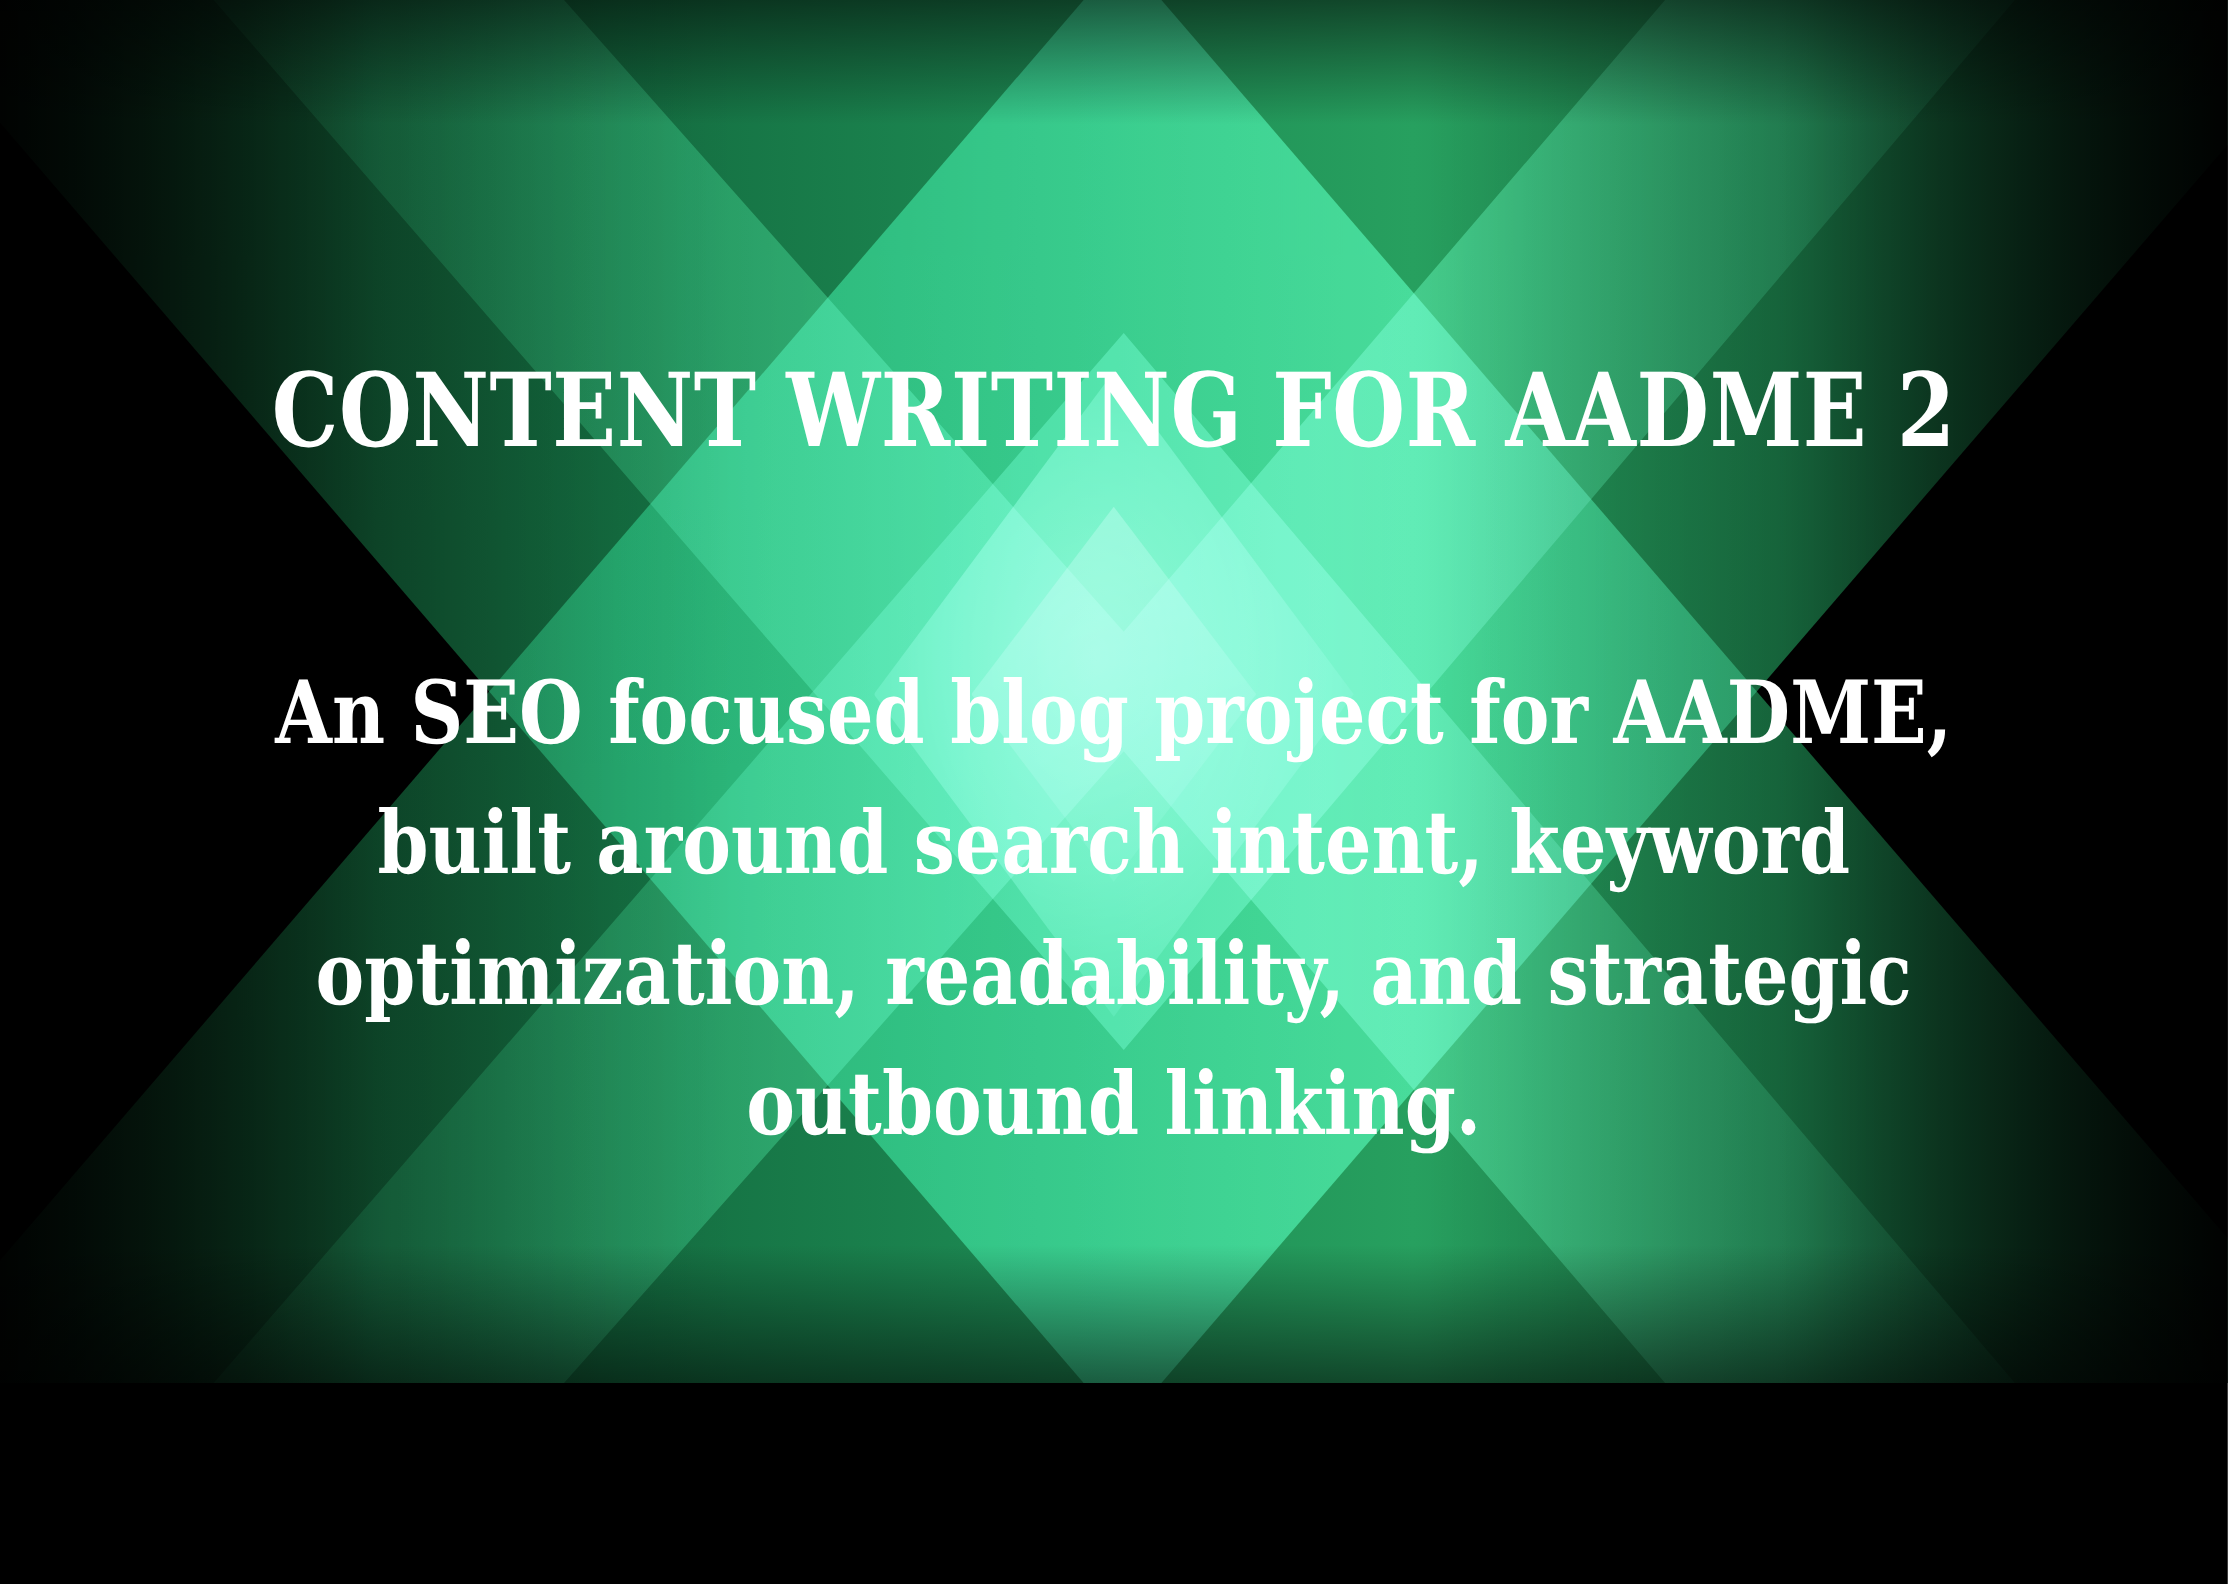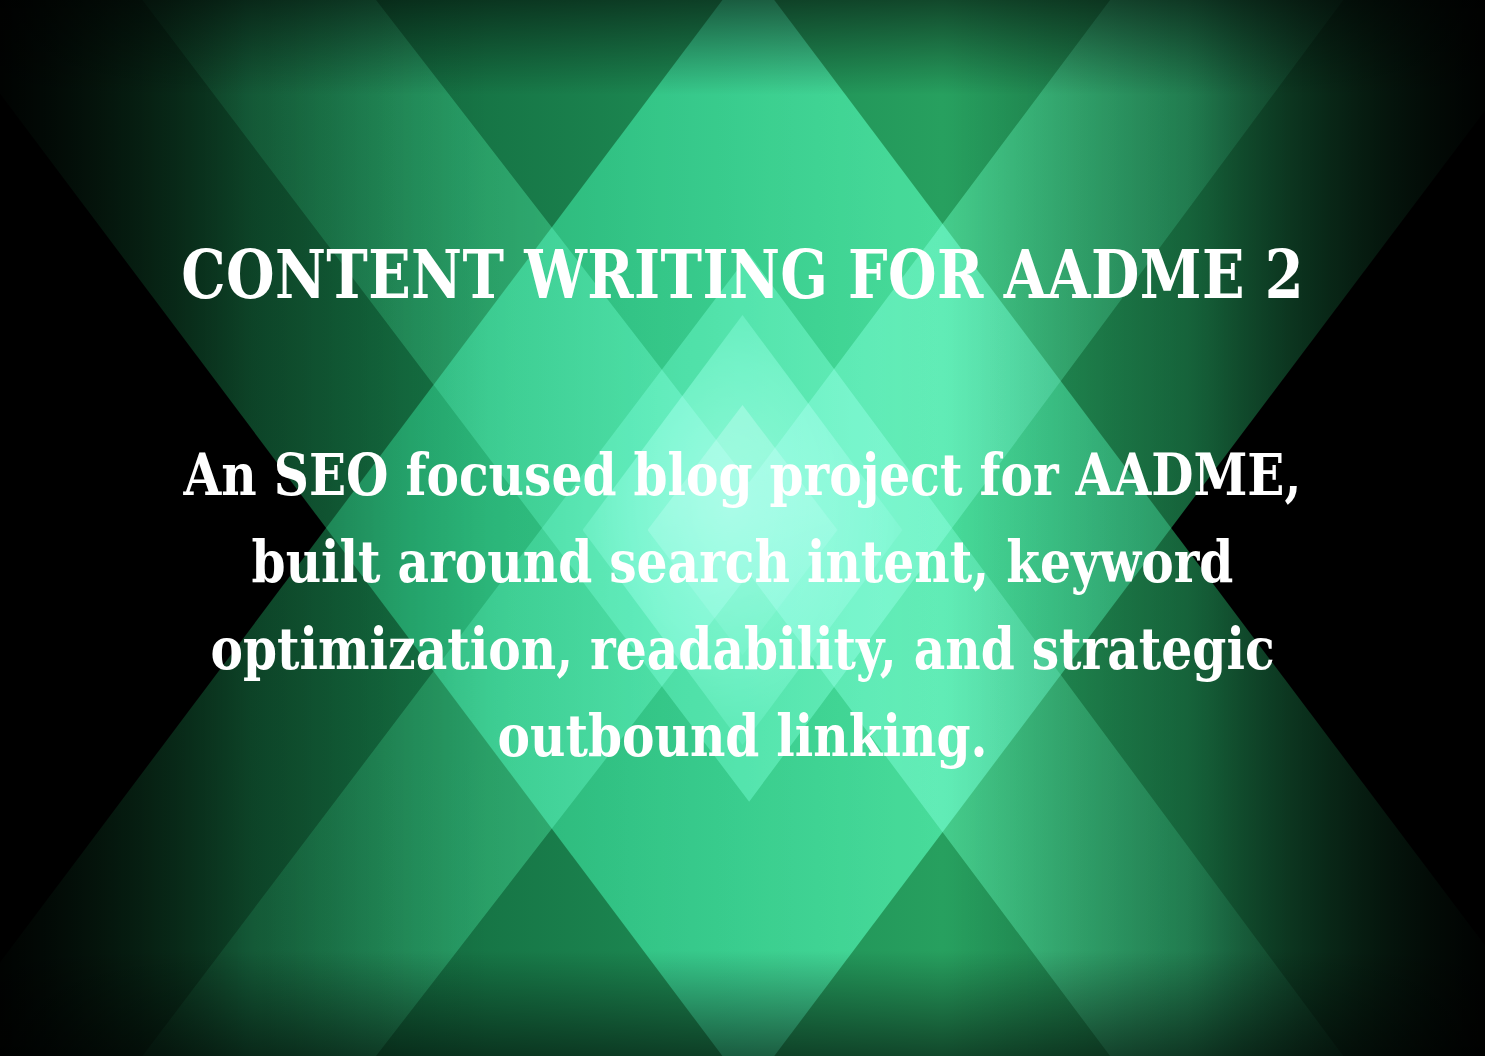--- a/index.html
+++ b/index.html
@@ -5,21 +5,21 @@
 <style>
   html, body {
     margin: 0;
     padding: 0;
     background: #000000;
   }
 
   .banner {
     position: relative;
     width: 1485px;
-    height: 1056px;
+    height: 922px;
     overflow: hidden;
     background: #000000;
     font-family: "DejaVu Serif", "Liberation Serif", serif;
   }
 
   
   .bg-layer {
     position: absolute;
     inset: 0;
     overflow: hidden;

